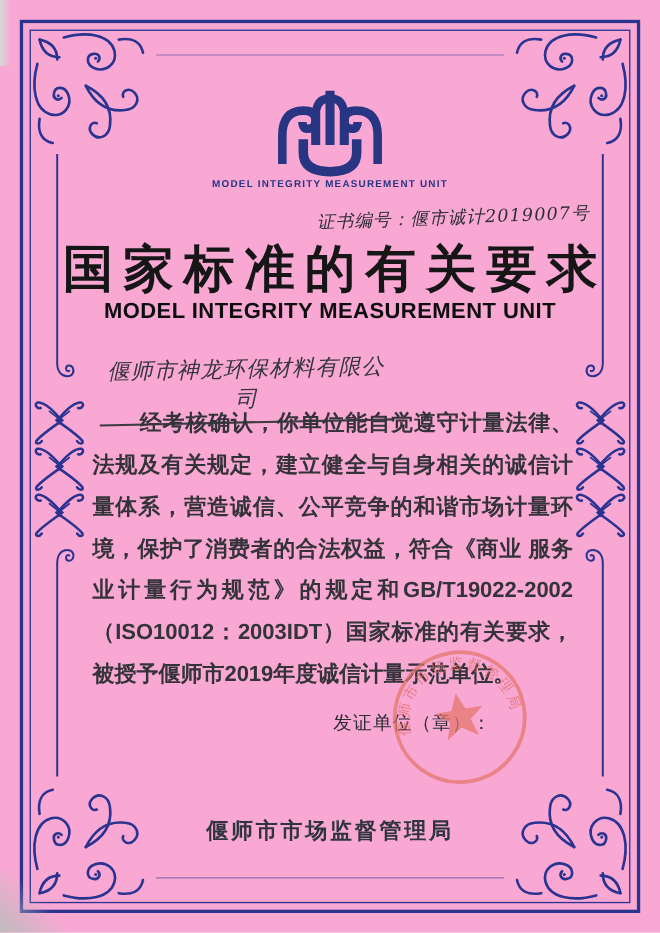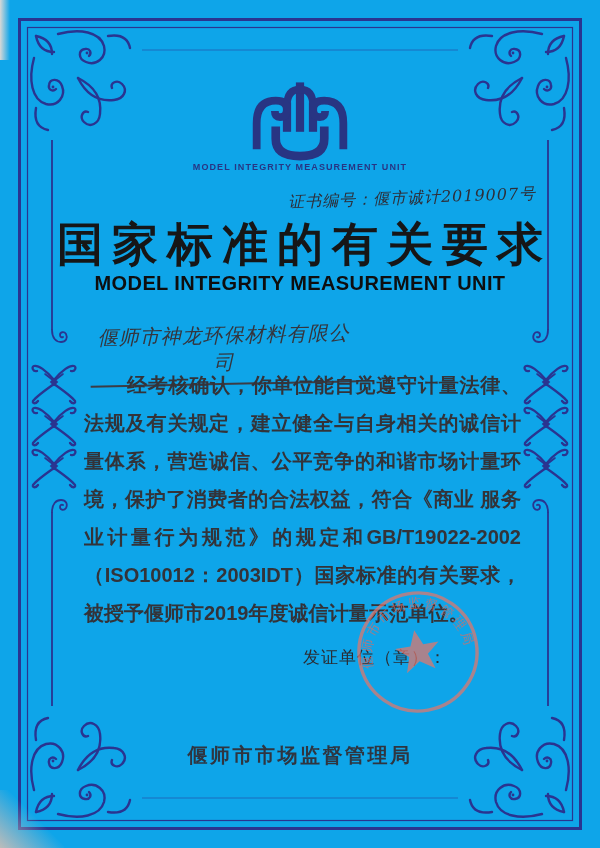--- a/index.html
+++ b/index.html
@@ -1,16 +1,16 @@
 <!DOCTYPE html>
 <html><head>
 <meta charset="utf-8">
 <style>
   html,body{margin:0;padding:0;background:#f6f6f4;}
-  .page{position:relative;width:600px;height:848px;background:#0ea5e9;overflow:hidden;
+  .page{position:relative;width:600px;height:848px;background:#f9a8d4;overflow:hidden;
         font-family:"Liberation Sans", sans-serif;}
   .border-svg{position:absolute;left:0;top:0;width:600px;height:848px;}
   .shadow-bl{position:absolute;left:0;bottom:0;width:64px;height:58px;
         background:linear-gradient(45deg,#bcbcba 0%,rgba(255,255,255,0) 55%);}
   .shadow-tl{position:absolute;left:0;top:0;width:10px;height:60px;
         background:linear-gradient(90deg,#d8d8d6 0%,rgba(255,255,255,0) 100%);}
 
   .logo-svg{position:absolute;left:235px;top:78px;width:130px;height:92px;}
   .logo-caption{position:absolute;left:0;top:162px;width:600px;text-align:center;
         font-size:9px;font-weight:bold;letter-spacing:1.1px;color:#283583;}

